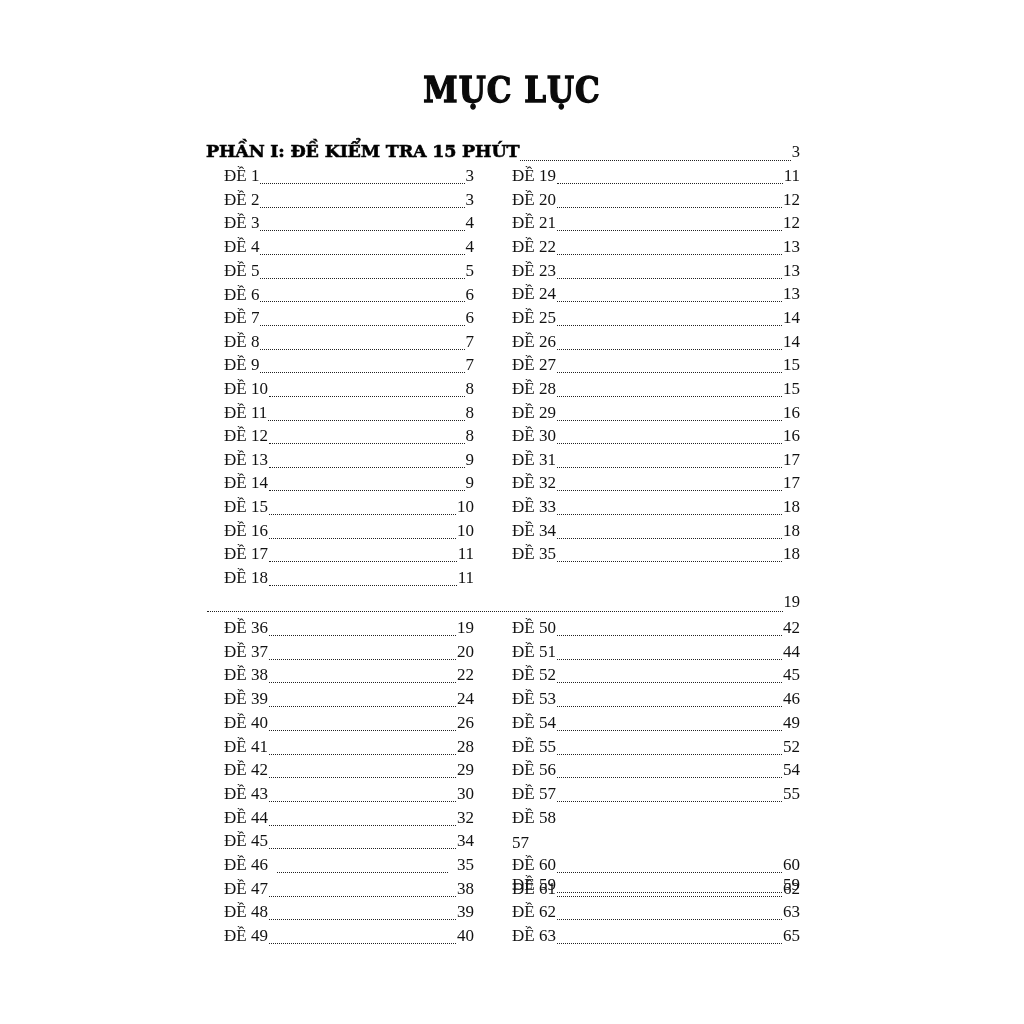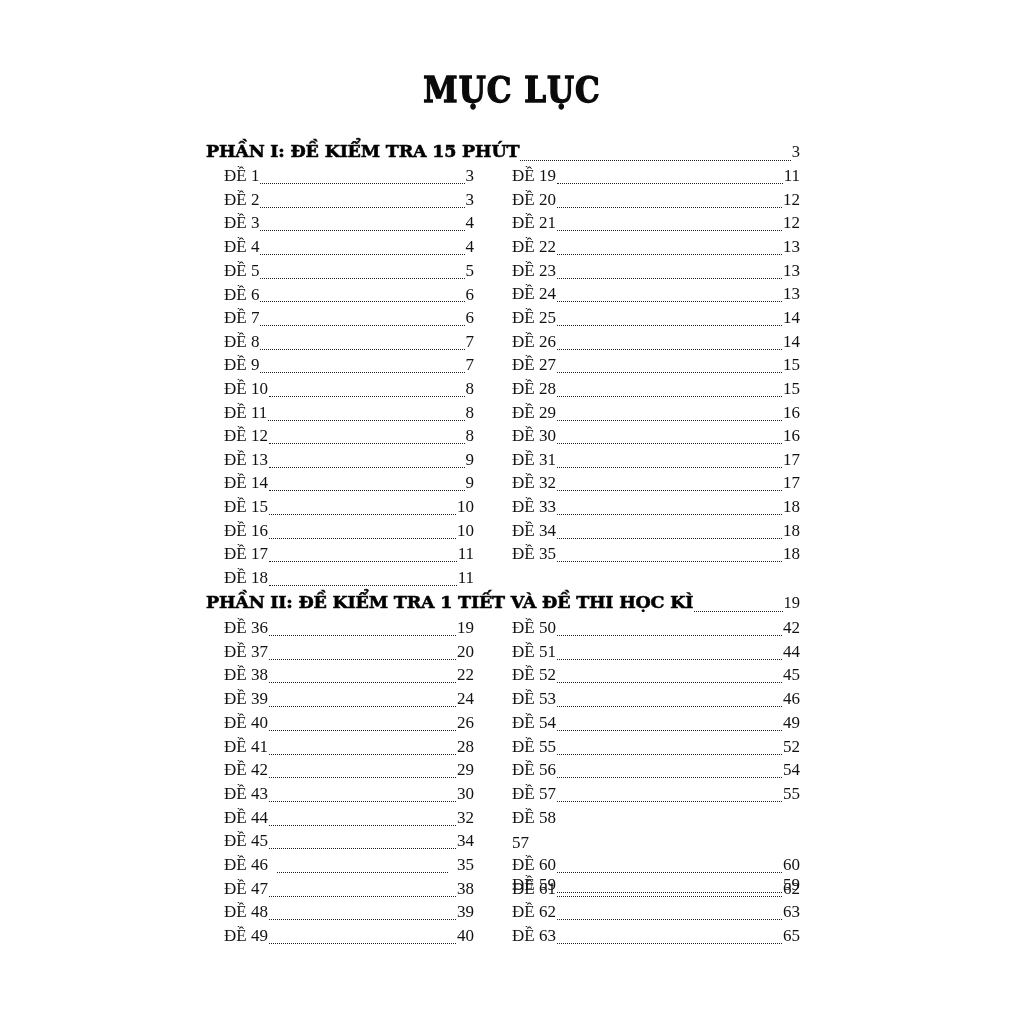--- a/index.html
+++ b/index.html
@@ -269,21 +269,20 @@
         <span class="e-page">18</span>
       </div>
       <div class="entry" style="top: 378.4px; width: 288px;">
         <span class="e-label">ĐỀ 35</span>
         <span class="e-dots"></span>
         <span class="e-page">18</span>
       </div>
     </div>
 
   <div class="part-heading" style="top:592px;">
-    <span class="ph-label">PHẦN II: ĐỀ KIỂM TRA 1 TIẾT VÀ ĐỀ THI HỌC KÌ</span>
     <span class="ph-dots"></span>
     <span class="ph-page">19</span>
   </div>
   <div class="col" style="left:224px; top:618px; width:250px;">
       <div class="entry" style="top: 0px; width: 250px;">
         <span class="e-label">ĐỀ 36</span>
         <span class="e-dots"></span>
         <span class="e-page">19</span>
       </div>
       <div class="entry" style="top: 23.7px; width: 250px;">

